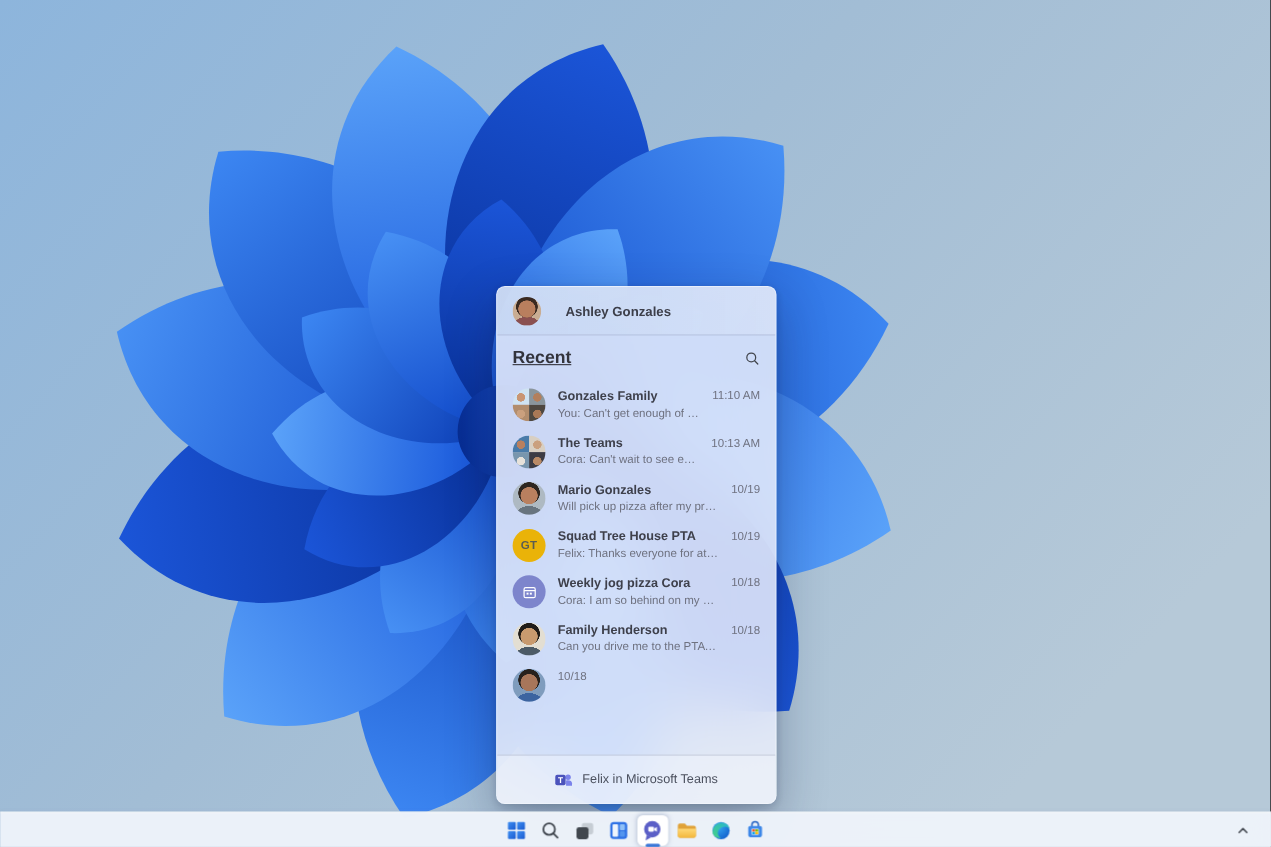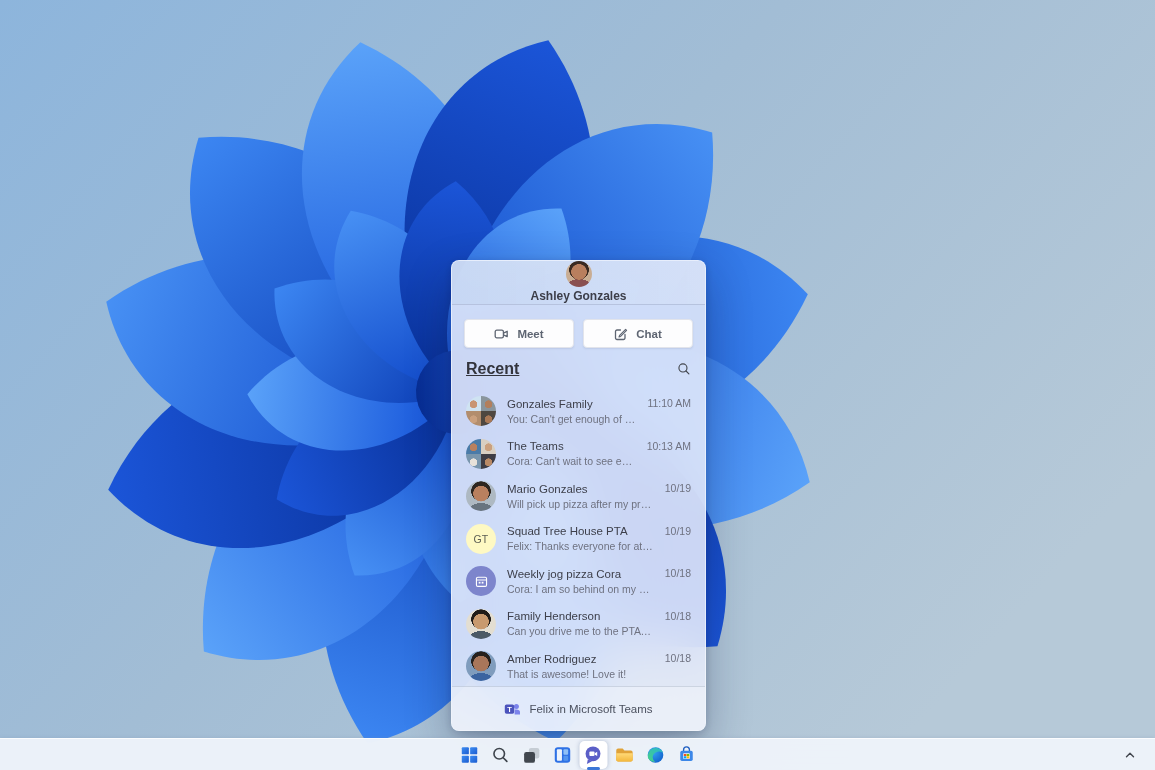--- a/index.html
+++ b/index.html
@@ -8,36 +8,36 @@
   .wallpaper{position:absolute;inset:0;display:block;}
 
   
   .panel{position:absolute;left:451px;top:260px;width:255px;height:471px;
          border-radius:8px;overflow:hidden;
          background:rgba(234,238,249,0.86);
          backdrop-filter:blur(26px) saturate(1.15);
          border:1px solid rgba(255,255,255,0.5);
          box-shadow:0 18px 45px rgba(15,25,60,.30),0 2px 8px rgba(15,25,60,.18);
          box-sizing:border-box;}
-  .p-header{height:43px;display:flex;align-items:center;gap:2px;padding:0 0;
-            background:linear-gradient(90deg,rgba(193,212,240,.55),rgba(224,232,247,.30));flex-direction:column;}
+  .p-header{height:43px;display:flex;align-items:center;gap:22px;padding:0 14px;
+            background:linear-gradient(90deg,rgba(193,212,240,.55),rgba(224,232,247,.30));}
   .uname{font-size:12px;font-weight:700;color:#3c3e49;}
   .divider{height:1px;background:rgba(130,140,165,.30);}
   .actions{display:flex;gap:9px;padding:14px 12px 0 12px;}
   .act-btn{flex:1;height:29px;display:flex;align-items:center;justify-content:center;gap:8px;
            background:#fdfdfe;border:1px solid #e2e4eb;border-radius:4px;
            box-shadow:0 1px 2px rgba(40,50,80,.10);cursor:pointer;
            font-family:inherit;font-size:11.5px;font-weight:600;color:#5e6572;}
   .recent-row{display:flex;align-items:center;justify-content:space-between;
               padding:13px 14px 0 14px;height:15px;}
   .recent-label{font-size:16px;font-weight:700;color:#33343c;text-decoration:underline;}
   .conv-list{margin-top:14px;}
   .conv-row{height:42.5px;display:flex;align-items:center;gap:11px;padding:0 14px;cursor:pointer;}
   .conv-texts{flex:1;min-width:0;display:flex;flex-direction:column;justify-content:center;}
-  .c-name{font-size:11.5px;font-weight:400;color:#3e404b;line-height:13px;white-space:nowrap;}
+  .c-name{font-size:11.5px;font-weight:700;color:#3e404b;line-height:13px;white-space:nowrap;}
   .c-msg{font-size:10.5px;color:#6f7280;line-height:12px;margin-top:2px;white-space:nowrap;
          overflow:hidden;text-overflow:ellipsis;}
   .c-time{font-size:10.5px;color:#6f7280;align-self:flex-start;margin-top:7px;white-space:nowrap;}
   .p-footer{position:absolute;left:0;right:0;bottom:0;height:43px;display:flex;align-items:center;
             justify-content:center;gap:8px;border-top:1px solid rgba(130,140,165,.28);
             background:rgba(245,247,252,.45);cursor:pointer;
             font-size:11.5px;color:#4b505e;}
 
   
   .avatar{border-radius:50%;flex-shrink:0;position:relative;overflow:hidden;}
@@ -55,21 +55,21 @@
   .gav{display:grid;grid-template-columns:1fr 1fr;grid-template-rows:1fr 1fr;}
   .gav span{display:block;}
   .av-r0 span:nth-child(1){background:radial-gradient(circle 4px at 50% 55%,#c99573 0 3.7px,transparent 4px),#cfe3f2;}
   .av-r0 span:nth-child(2){background:radial-gradient(circle 4px at 50% 55%,#b37f5c 0 3.7px,transparent 4px),#8a959c;}
   .av-r0 span:nth-child(3){background:radial-gradient(circle 4px at 50% 55%,#caa07e 0 3.7px,transparent 4px),#b28d6d;}
   .av-r0 span:nth-child(4){background:radial-gradient(circle 4px at 50% 55%,#a97856 0 3.7px,transparent 4px),#4e4740;}
   .av-r1 span:nth-child(1){background:radial-gradient(circle 4px at 50% 55%,#b9805f 0 3.7px,transparent 4px),#4a7ba8;}
   .av-r1 span:nth-child(2){background:radial-gradient(circle 4px at 50% 55%,#caa07e 0 3.7px,transparent 4px),#d8cfc2;}
   .av-r1 span:nth-child(3){background:radial-gradient(circle 4px at 50% 55%,#e7e2da 0 3.7px,transparent 4px),#7996ad;}
   .av-r1 span:nth-child(4){background:radial-gradient(circle 4px at 50% 55%,#b98a66 0 3.7px,transparent 4px),#3d3c44;}
-  .iav{background:#fef9c3;color:#5b5d52;font-size:10.5px;font-weight:400;
+  .iav{background:#eab308;color:#5b5d52;font-size:10.5px;font-weight:700;
        display:flex;align-items:center;justify-content:center;letter-spacing:.3px;}
   .cav{background:#7d85cc;display:flex;align-items:center;justify-content:center;}
 
   
   .taskbar{position:absolute;left:0;right:0;bottom:0;height:31px;
            background:rgba(237,243,250,.97);
            border-top:1px solid rgba(255,255,255,.75);
            box-shadow:0 -1px 3px rgba(120,140,170,.18);
            backdrop-filter:blur(18px);}
   .tb-center{position:absolute;left:50%;top:50%;transform:translate(-50%,-50%);
@@ -145,36 +145,20 @@
   </svg>
 
   <div class="panel">
 
     <div class="p-header">
       <div class="avatar sz26 pav av-me"></div>
       <span class="uname">Ashley Gonzales</span>
     </div>
     <div class="divider"></div>
 
-    <div class="actions">
-      <button class="act-btn">
-        <svg width="15" height="14" viewBox="0 0 15 14">
-          <rect x="1.2" y="3.2" width="8.2" height="7.6" rx="1.6" fill="none" stroke="#5e6572" stroke-width="1.3"></rect>
-          <path d="M9.4 6.1 L13.2 4.3 V9.7 L9.4 7.9" fill="none" stroke="#5e6572" stroke-width="1.3" stroke-linejoin="round"></path>
-        </svg>
-        <span>Meet</span>
-      </button>
-      <button class="act-btn">
-        <svg width="14" height="14" viewBox="0 0 14 14">
-          <path d="M11 7.5 V11 a1.5 1.5 0 0 1 -1.5 1.5 H3 A1.5 1.5 0 0 1 1.5 11 V4.5 A1.5 1.5 0 0 1 3 3 h3.5" fill="none" stroke="#5e6572" stroke-width="1.3" stroke-linecap="round"></path>
-          <path d="M5.6 8.4 L11.6 2.3 l1 1 L6.6 9.4 l-1.6 .6 Z" fill="none" stroke="#5e6572" stroke-width="1.1" stroke-linejoin="round"></path>
-        </svg>
-        <span>Chat</span>
-      </button>
-    </div>
 
     <div class="recent-row">
       <span class="recent-label">Recent</span>
       <svg width="14" height="14" viewBox="0 0 16 16" style="cursor:pointer">
         <circle cx="6.8" cy="6.8" r="4.6" fill="none" stroke="#43474e" stroke-width="1.3"></circle>
         <line x1="10.3" y1="10.3" x2="13.6" y2="13.6" stroke="#43474e" stroke-width="1.3" stroke-linecap="round"></line>
       </svg>
     </div>
 
     <div class="conv-list" id="convList">
@@ -244,24 +228,20 @@
     <div class="avatar sz30 av-r5 pav"></div>
     <div class="conv-texts">
       <div class="c-name">Family Henderson</div>
       <div class="c-msg">Can you drive me to the PTA today?</div>
     </div>
     <div class="c-time">10/18</div>
   </div>
 
   <div class="conv-row">
     <div class="avatar sz30 av-r6 pav"></div>
-    <div class="conv-texts">
-      <div class="c-name">Amber Rodriguez</div>
-      <div class="c-msg">That is awesome! Love it!</div>
-    </div>
     <div class="c-time">10/18</div>
   </div>
 </div>
 
     <div class="p-footer">
       <svg width="17" height="16" viewBox="0 0 17 16">
         <circle cx="12.4" cy="5.6" r="2.5" fill="#7b83eb"></circle>
         <path d="M10.6 8.6 c3-.7 5.4.4 5.4 2.5 v2.3 h-5.4 Z" fill="#7b83eb"></path>
         <rect x="0.8" y="3.4" width="9.4" height="9.4" rx="1.7" fill="#4b53bc"></rect>
         <text x="5.5" y="10.6" font-size="7.5" font-weight="bold" fill="#ffffff" text-anchor="middle" font-family="Liberation Sans, sans-serif">T</text>

